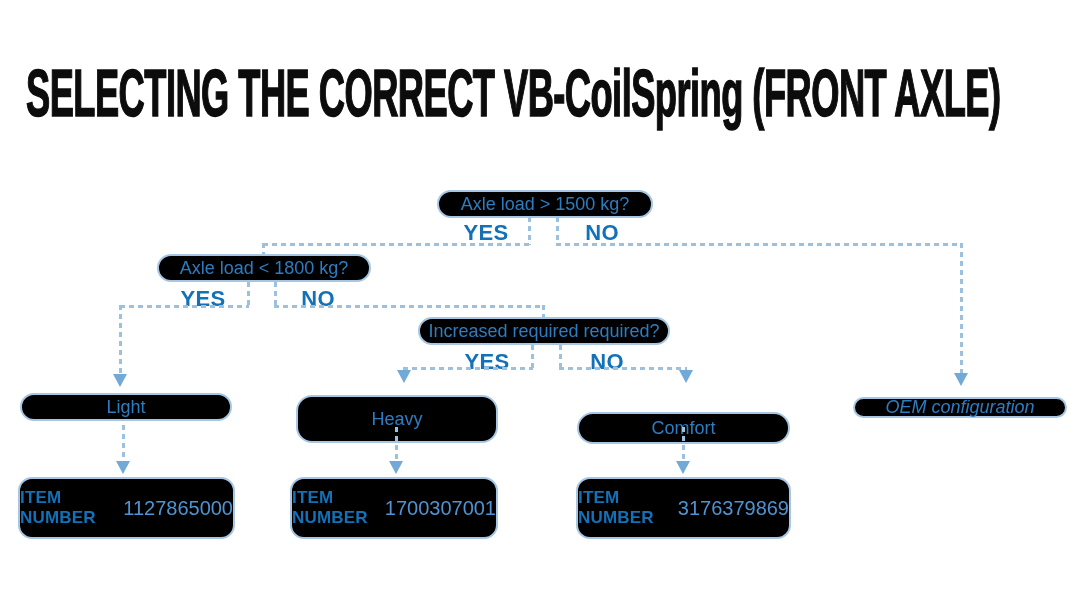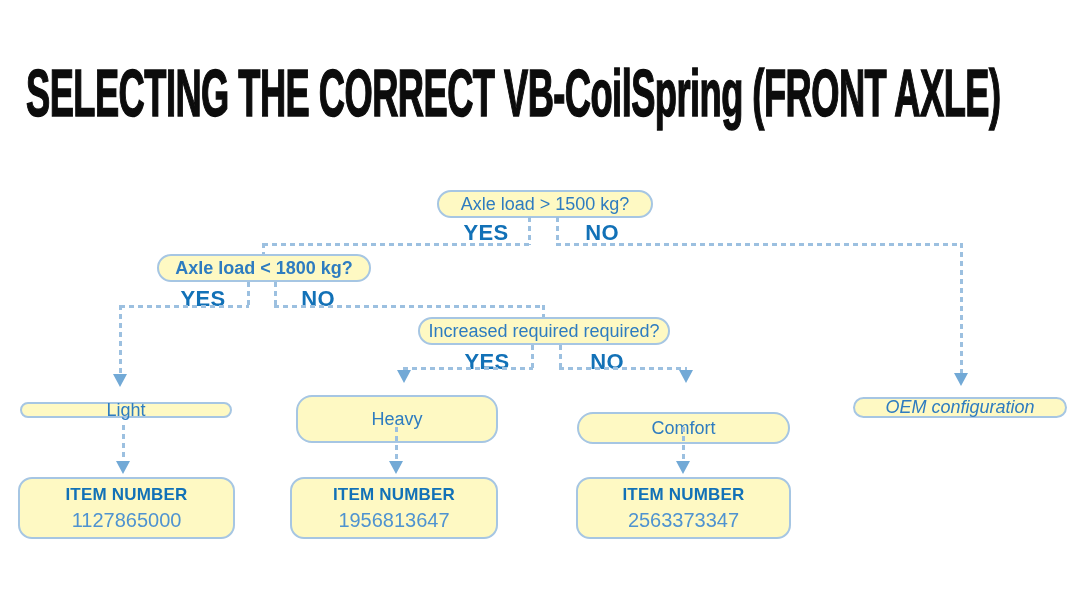--- a/index.html
+++ b/index.html
@@ -10,28 +10,28 @@
   }
   .title{
     position:absolute;left:26px;top:60px;
     font-weight:900;font-size:66px;line-height:1;
     letter-spacing:-1px;white-space:nowrap;
     color:var(--title-color,#0c0c0c);
     -webkit-text-stroke:1.5px var(--title-color,#0c0c0c);
     transform:scaleX(0.55);transform-origin:0 0;
   }
   .box{
-    position:absolute;box-sizing:border-box;background:#fef9c3;
+    position:absolute;box-sizing:border-box;background:#000000;
     border:2px solid var(--box-border,#a6c6e3);
     display:flex;align-items:center;justify-content:center;
     color:var(--box-text,#2e7cc0);font-size:18px;
   }
   .dbox{border-radius:14px;}
   .rbox{border-radius:16px;}
-  .ibox{border-radius:14px;flex-direction:column;gap:4px;}
+  .ibox{border-radius:14px;flex-direction:row;gap:4px;}
   .ibox .ih{font-weight:bold;color:var(--bold-blue,#1271b7);font-size:17px;letter-spacing:.2px;}
   .ibox .in{color:var(--number-blue,#4f93d0);font-size:20px;}
   .yn{
     position:absolute;width:60px;text-align:center;
     font-weight:bold;font-size:22px;letter-spacing:.3px;
     color:var(--bold-blue,#1271b7);
   }
   .hd{position:absolute;height:3px;
     background:repeating-linear-gradient(90deg,var(--dash-blue,#9cc0e0) 0 5px,transparent 5px 9px);}
   .vd{position:absolute;width:3px;
@@ -42,44 +42,44 @@
 </style>
 </head>
 <body>
 
 <div class="title">SELECTING THE CORRECT VB-CoilSpring (FRONT AXLE)</div>
 
 <div class="box dbox" style="left:437px;top:190px;width:216px;height:28px;">Axle load &gt; 1500 kg?</div>
 <div class="yn" style="left:456px;top:220px;">YES</div>
 <div class="yn" style="left:572px;top:220px;">NO</div>
 
-<div class="box dbox" style="left:157px;top:254px;width:214px;height:28px;font-weight:bold;">Axle load &lt; 1800 kg?</div>
+<div class="box dbox" style="left:157px;top:254px;width:214px;height:28px;">Axle load &lt; 1800 kg?</div>
 <div class="yn" style="left:173px;top:286px;">YES</div>
 <div class="yn" style="left:288px;top:286px;">NO</div>
 
 <div class="box dbox" style="left:418px;top:317px;width:252px;height:28px;">Increased required required?</div>
 <div class="yn" style="left:457px;top:349px;">YES</div>
 <div class="yn" style="left:577px;top:349px;">NO</div>
 
-<div class="box rbox" style="left:20px;top:402px;width:212px;height:16px;">Light</div>
+<div class="box rbox" style="left:20px;top:393px;width:212px;height:28px;">Light</div>
 <div class="box rbox" style="left:296px;top:395px;width:202px;height:48px;">Heavy</div>
 <div class="box rbox" style="left:577px;top:412px;width:213px;height:32px;">Comfort</div>
 <div class="box rbox" style="left:853px;top:397px;width:214px;height:21px;font-style:italic;">OEM configuration</div>
 
 <div class="box ibox" style="left:18px;top:477px;width:217px;height:62px;">
   <div class="ih">ITEM NUMBER</div>
   <div class="in">1127865000</div>
 </div>
 <div class="box ibox" style="left:290px;top:477px;width:208px;height:62px;">
   <div class="ih">ITEM NUMBER</div>
-  <div class="in">1956813647</div>
+  <div class="in">1700307001</div>
 </div>
 <div class="box ibox" style="left:576px;top:477px;width:215px;height:62px;">
   <div class="ih">ITEM NUMBER</div>
-  <div class="in">2563373347</div>
+  <div class="in">3176379869</div>
 </div>
 
 <div>
 
   <div class="vd" style="left:528px;top:217px;height:28px;"></div>
   <div class="vd" style="left:556px;top:217px;height:28px;"></div>
   <div class="hd" style="left:263px;top:243px;width:267px;"></div>
   <div class="hd" style="left:556px;top:243px;width:406px;"></div>
   <div class="vd" style="left:262px;top:243px;height:11px;"></div>
   <div class="vd" style="left:960px;top:243px;height:130px;"></div>

